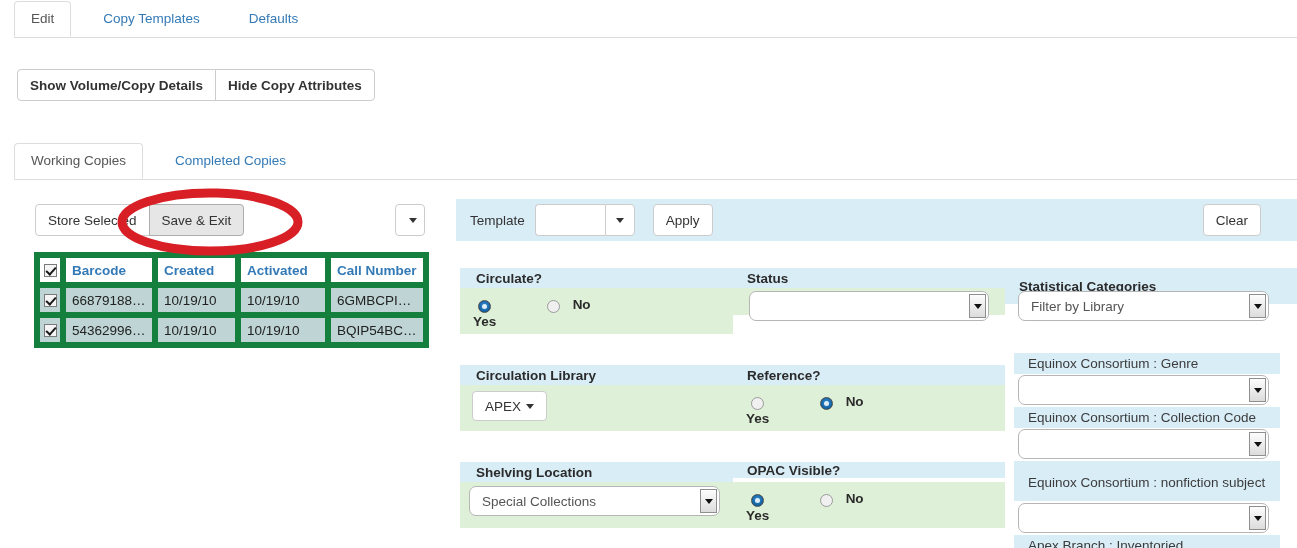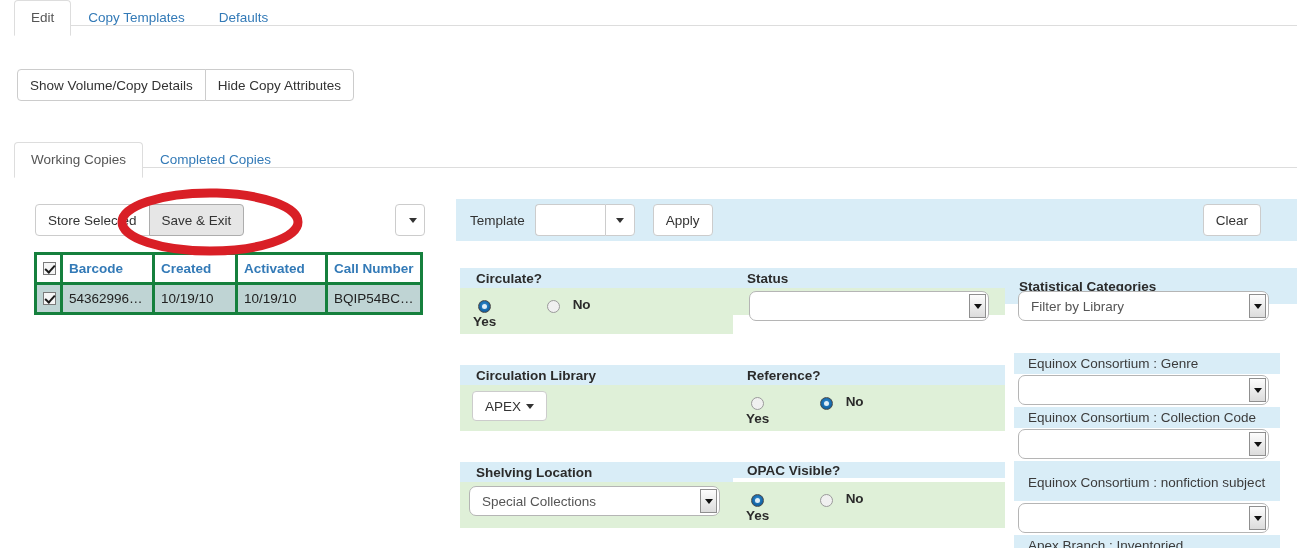--- a/index.html
+++ b/index.html
@@ -10,24 +10,25 @@
     background: #ffffff;
     font-family: "Liberation Sans", sans-serif;
     font-size: 13px;
     color: #333333;
   }
   #root { position: relative; width: 1297px; height: 548px; }
 
   
   .tabstrip {
     position: absolute;
-    height: 26px;
+    height: 38px;
     border-bottom: 1px solid #dddddd;
     display: flex;
-    align-items: flex-start;
+    align-items: center;
+    gap: 15px;
   }
   .tab {
     padding: 9px 16px 8px 16px;
     font-size: 13.5px;
     color: #337ab7;
     line-height: 1.25;
     cursor: pointer;
     border: 1px solid transparent;
     border-radius: 4px 4px 0 0;
     margin-bottom: -1px;
@@ -71,21 +72,21 @@
     margin-left: 5px;
   }
 
   
   #copies-table {
     position: absolute;
     border-collapse: collapse;
     font-size: 13.5px;
   }
   #copies-table th, #copies-table td {
-    border: 3px solid #15803d;
+    border: 6px solid #15803d;
     padding: 2px 6px;
     height: 30px;
     white-space: nowrap;
     text-align: left;
   }
   #copies-table th {
     color: #337ab7;
     font-weight: bold;
     background: #ffffff;
   }
@@ -262,21 +263,21 @@
       <span>Edit</span>
     </div>
     <div class="tab">
       <span>Copy Templates</span>
     </div>
     <div class="tab">
       <span>Defaults</span>
     </div>
   </div>
 
-  <div class="btn-group" style="left:17px; top:69px;">
+  <div class="btn-group" style="left:17px; top:69px;font-weight:bold;">
     <div class="btn">Show Volume/Copy Details</div>
     <div class="btn">Hide Copy Attributes</div>
   </div>
 
   <div class="tabstrip" style="left:14px; top:142px; width:1283px;">
     <div class="tab active">
       <span>Working Copies</span>
     </div>
     <div class="tab">
       <span>Completed Copies</span>
@@ -301,20 +302,29 @@
         <th style="width:83px;">Created</th>
         <th style="width:90px;">Activated</th>
         <th style="width:95px;">Call Number</th>
       </tr>
     </thead>
     <tbody>
       <tr>
         <td class="cbcell">
           <input type="checkbox" class="cb" checked="" style="">
         </td>
+        <td>66879188…</td>
+        <td>10/19/10</td>
+        <td>10/19/10</td>
+        <td>6GMBCPI…</td>
+      </tr>
+      <tr>
+        <td class="cbcell">
+          <input type="checkbox" class="cb" checked="" style="">
+        </td>
         <td>54362996…</td>
         <td>10/19/10</td>
         <td>10/19/10</td>
         <td>BQIP54BC…</td>
       </tr>
     </tbody>
   </table>
 
   <div class="tplbar" style="left:456px; top:199px; width:841px; height:42px;">
     <span class="lbl">Template</span>

